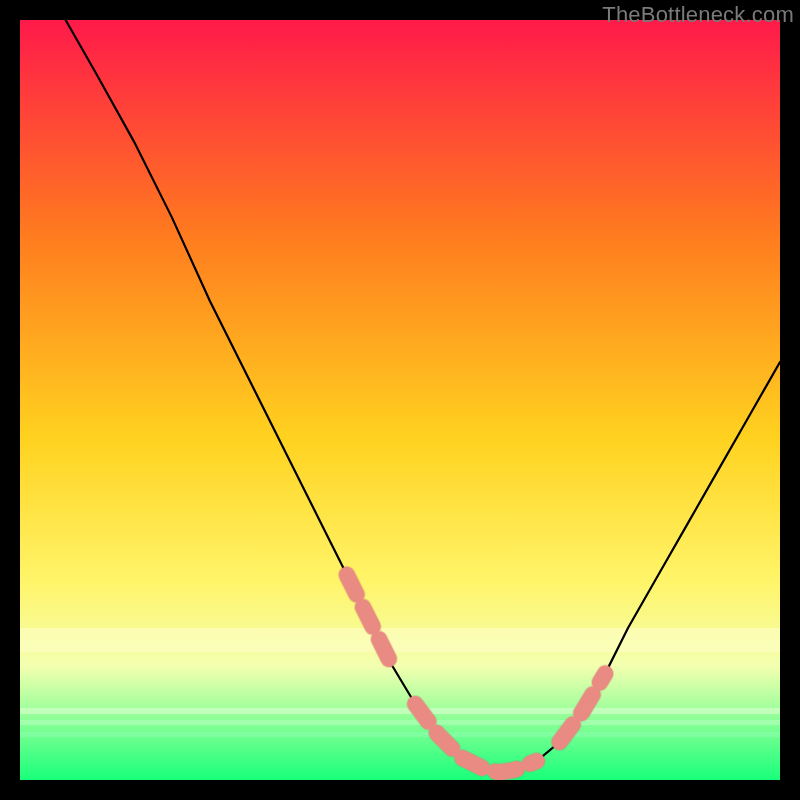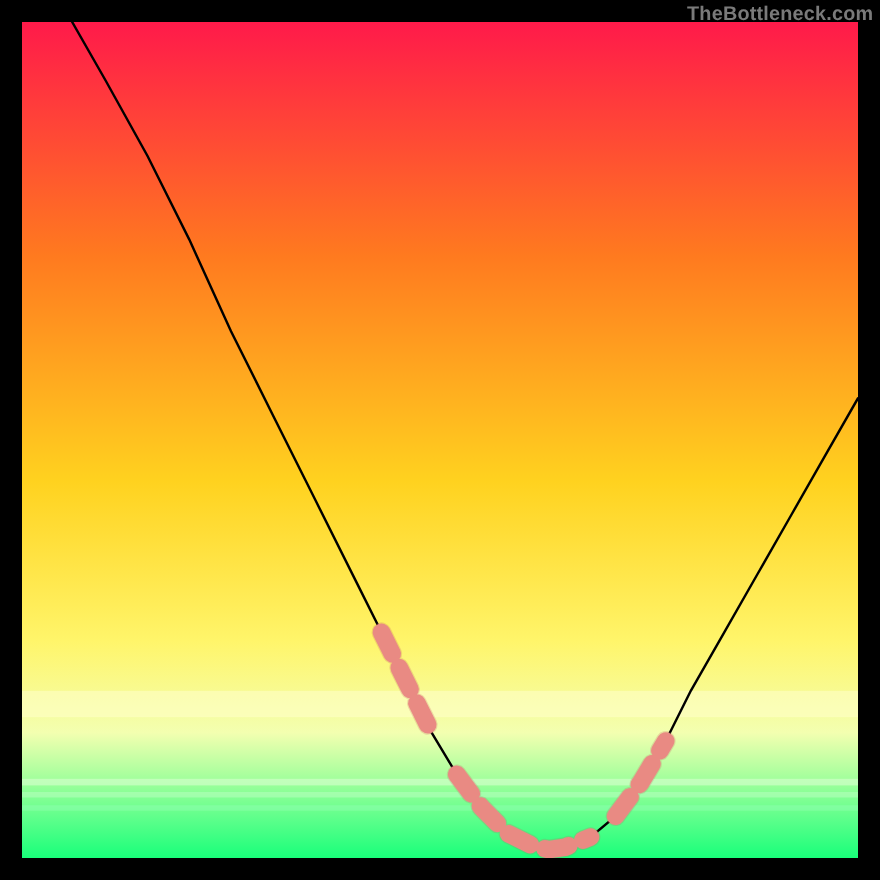--- a/index.html
+++ b/index.html
@@ -23,22 +23,22 @@
     left: 0;
     top: 0;
     width: 760px;
     height: 760px;
   }
   .watermark {
     position: absolute;
     top: 2px;
     right: 6px;
     font-family: Arial, Helvetica, sans-serif;
-    font-size: 18px;
-    font-weight: 700;
+    font-size: 22px;
+    font-weight: 400;
     color: #7a7a7a;
     letter-spacing: 0.2px;
     user-select: none;
   }
 </style>
 </head>
 <body>
 
 <div class="frame">
   <svg class="plot-area" viewBox="0 0 760 760" preserveAspectRatio="none">

